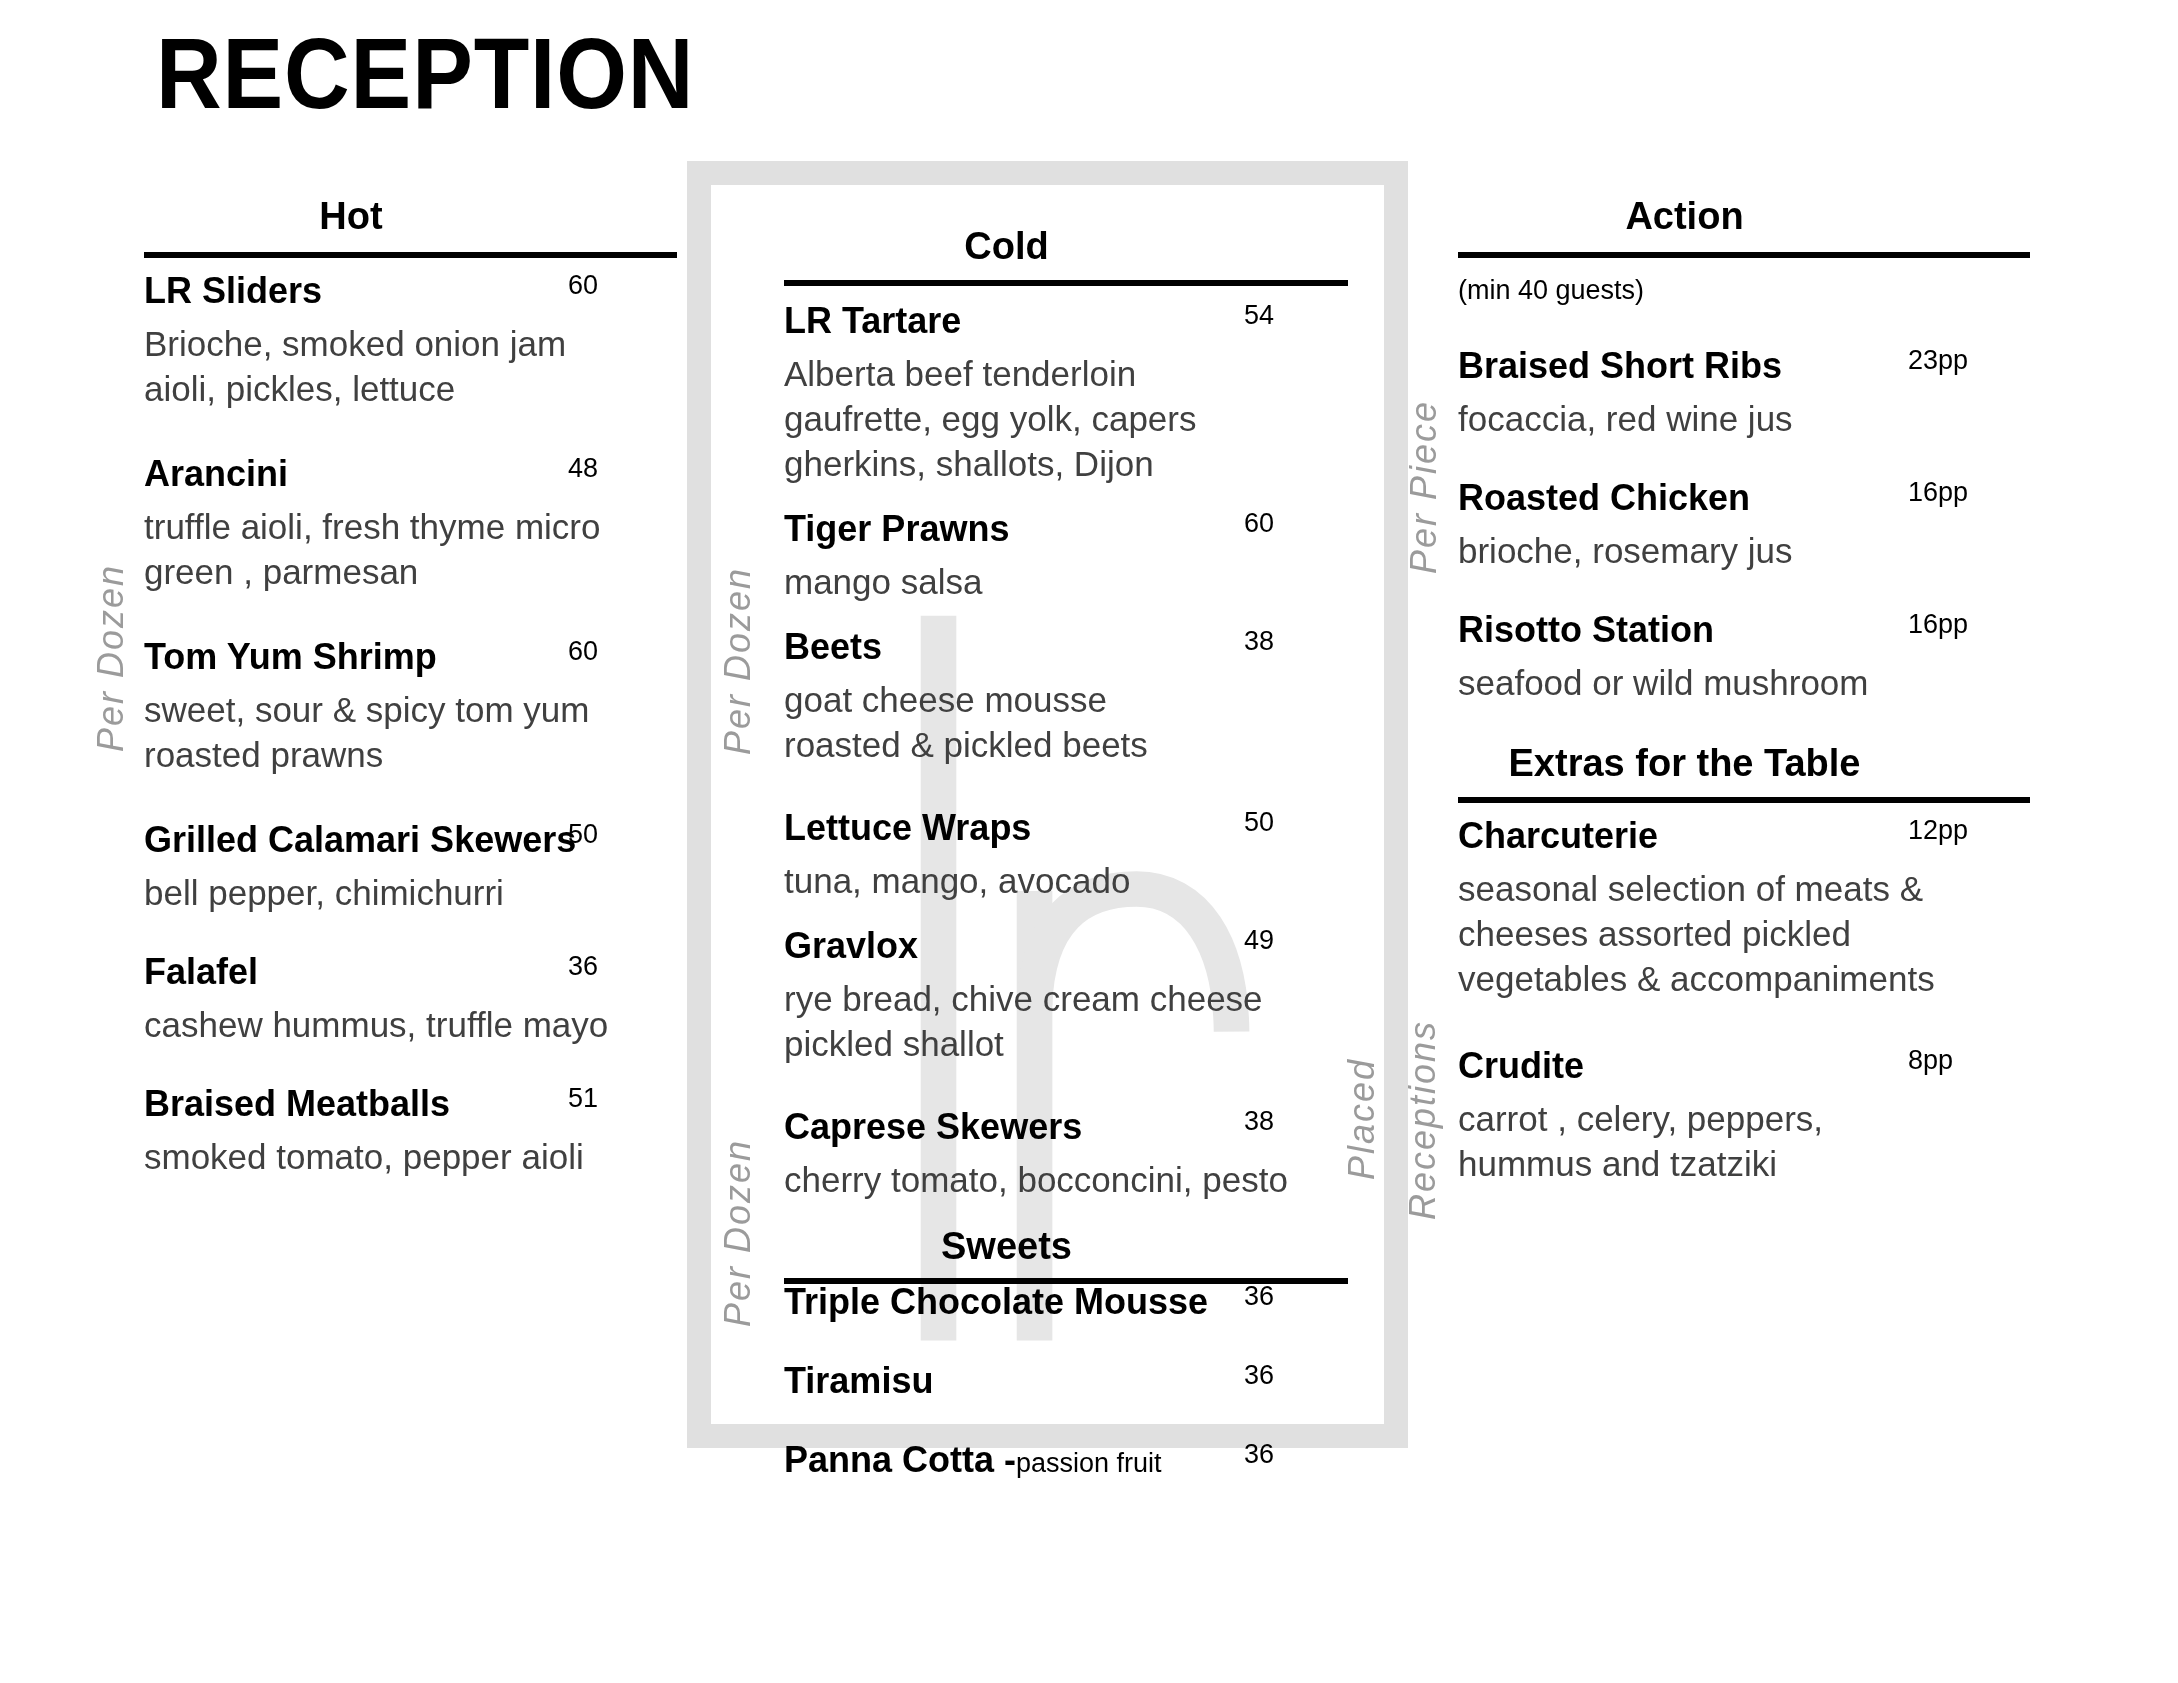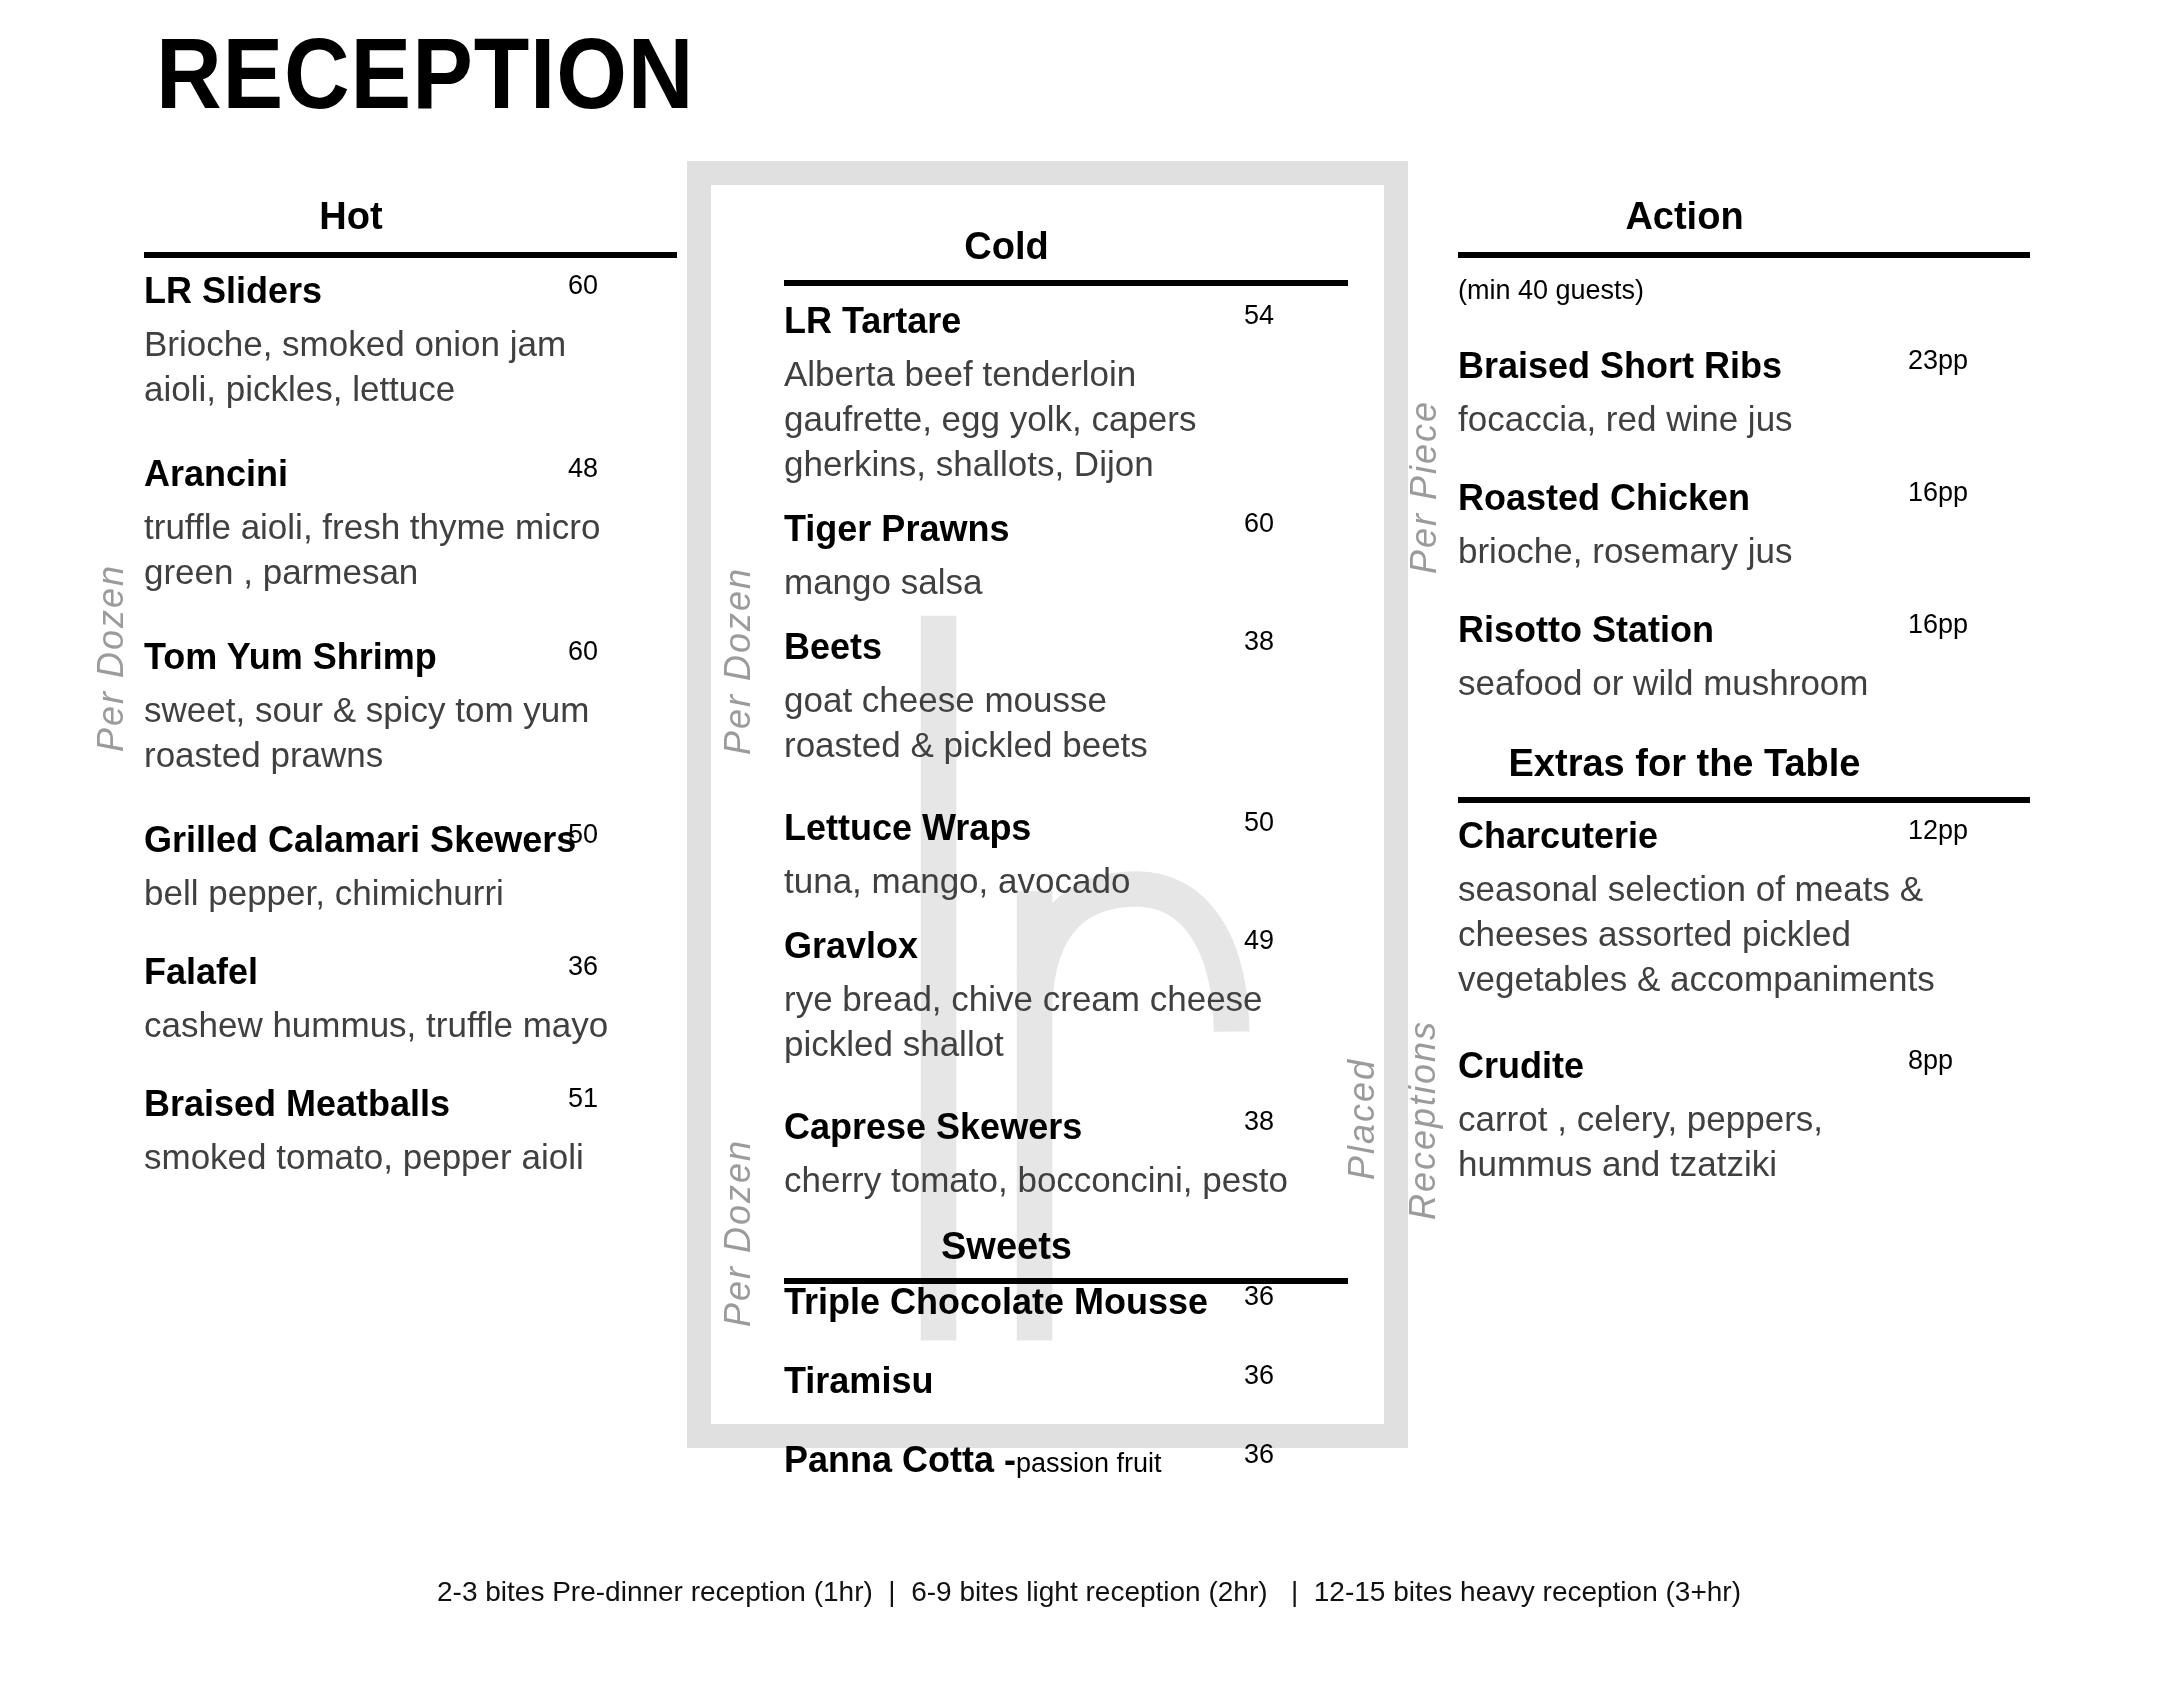--- a/index.html
+++ b/index.html
@@ -269,16 +269,15 @@
     <div class="item" style="margin-top:48px;">
       <div class="head">
         <span class="nm">Crudite</span>
         <span class="pr">8pp</span>
       </div>
       <div class="dl">carrot , celery, peppers,</div>
       <div class="dl">hummus and tzatziki</div>
     </div>
   </div>
 
-  <div class="footer">2-3 bites Pre-dinner reception (1hr)  |  6-9 bites light reception (2hr)   |  12-15 bites heavy reception (3+hr)</div>
 
 </div>
 
 
 </body></html>

